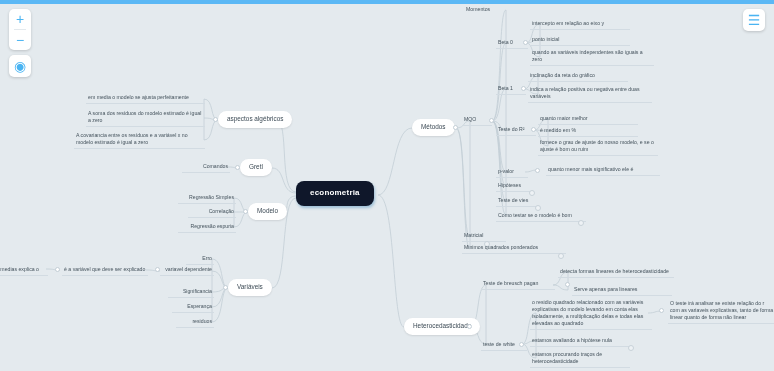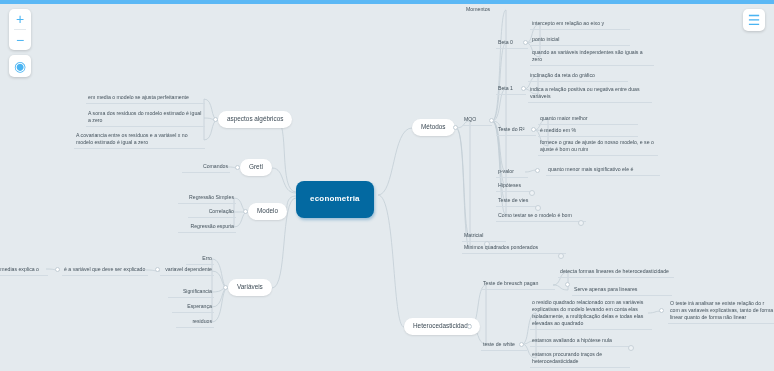--- a/index.html
+++ b/index.html
@@ -36,22 +36,22 @@
     padding:1px 2px 2px 2px;
     border-bottom:1px solid #d2dbe2;
   }
   .pill{
     background:#ffffff;border-radius:11px;
     padding:4px 9px;font-size:6.4px;color:#3c4a55;
     box-shadow:0 1px 2px rgba(0,0,0,.10);
     text-align:center;
   }
   .root{
-    background:#0369a1;border-radius:8px;color:#ffffff;
-    padding:13px 14px;font-size:8px;font-weight:bold;
+    background:#0f172a;border-radius:8px;color:#ffffff;
+    padding:7px 14px;font-size:8px;font-weight:bold;
     box-shadow:1px 2px 3px rgba(20,110,170,.35);
     text-align:center;letter-spacing:.2px;
   }
   .dot{
     position:absolute;width:5px;height:5px;border-radius:50%;
     background:#ffffff;border:1px solid #c3ced6;box-sizing:border-box;
   }
   .collapse{
     position:absolute;width:6px;height:6px;border-radius:50%;
     background:#eef2f5;border:1px solid #c8d2d9;box-sizing:border-box;

